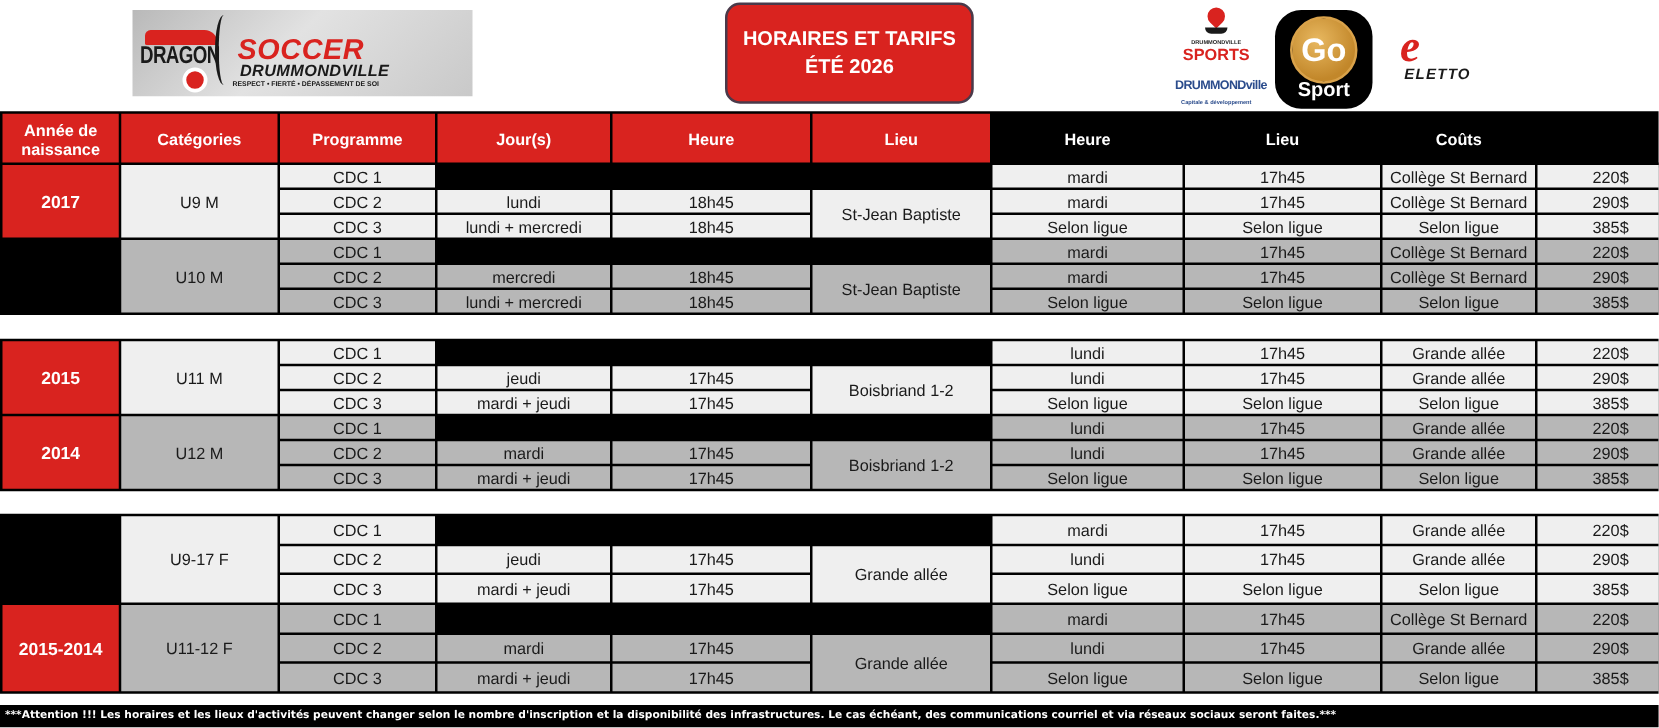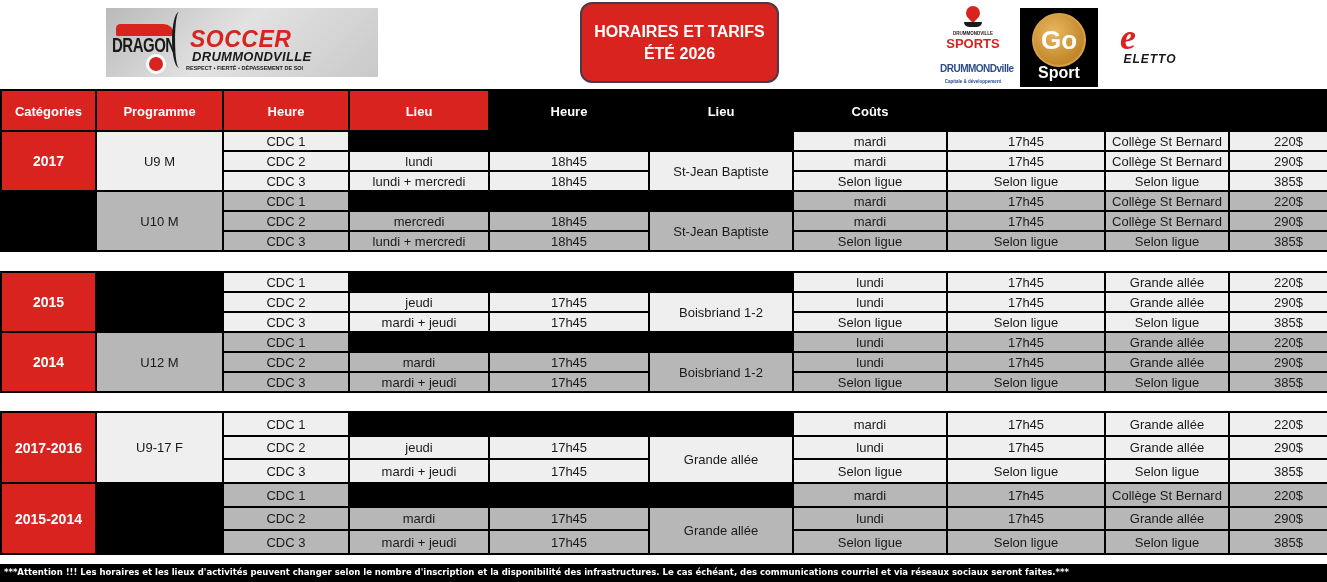--- a/index.html
+++ b/index.html
@@ -56,21 +56,21 @@
   .logo-dsports .cup {
     position: absolute; left: 24px; top: 18px; width: 18px; height: 5px;
     background: #1a1a1a; border-radius: 0 0 8px 8px;
   }
   .logo-dsports .small { position: absolute; left: 0; width: 66px; text-align: center; font: bold 4.5px "Liberation Sans", sans-serif; color:#1a1a1a; top: 27px; }
   .logo-dsports .sports { position: absolute; left: 0; width: 66px; text-align: center; font: bold 13px "Liberation Sans", sans-serif; color:#d9231f; top: 32px; }
   .logo-dsports .drumv { position: absolute; left: 0; width: 66px; text-align: center; font: bold 10px "Liberation Sans", sans-serif; color:#2b4c8c; top: 59px; letter-spacing:-0.5px; }
   .logo-dsports .cap { position: absolute; left: 0; width: 66px; text-align: center; font: bold 4.5px "Liberation Sans", sans-serif; color:#2b4c8c; top: 75px; }
 
   .logo-gosport {
-    position: absolute; left: 1020px; top: 8px; width: 78px; height: 79px; background: #000;
+    position: absolute; left: 1020px; top: 8px; width: 78px; height: 79px; background: #000; border-radius: 21px;
   }
   .logo-gosport .circle {
     position: absolute; left: 12px; top: 5px; width: 54px; height: 54px; border-radius: 50%;
     background: radial-gradient(circle at 40% 35%, #e8b860, #c2872a 70%);
     border: 2px solid #d9a24a;
     color: #fff; font: bold 26px "Liberation Sans", sans-serif; text-align: center; line-height: 50px;
   }
   .logo-gosport .sport {
     position: absolute; left: 0; width: 78px; top: 56px; text-align: center;
     color: #fff; font: bold 16px "Liberation Sans", sans-serif;
@@ -149,22 +149,24 @@
   <div class="circle">Go</div>
   <div class="sport">Sport</div>
 </div>
 
 <div class="logo-eletto">
   <div class="swoosh">e</div>
   <div class="word">ELETTO</div>
 </div>
 
 <div class="grid" id="header-grid">
+  <div class="hdr">Année de naissance</div>
   <div class="hdr">Catégories</div>
   <div class="hdr">Programme</div>
+  <div class="hdr">Jour(s)</div>
   <div class="hdr">Heure</div>
   <div class="hdr">Lieu</div>
   <div class="hdr black">Heure</div>
   <div class="hdr black">Lieu</div>
   <div class="hdr black">Coûts</div>
 </div>
 
 <div class="grid block" id="block-1">
     <div class="year" style="grid-column:1;grid-row:1/span 3">2017</div>
     <div class="light" style="grid-column:2;grid-row:1/span 3">U9 M</div>
@@ -207,20 +209,21 @@
     <div class="dark" style="grid-column:3;grid-row:6">CDC 3</div>
     <div class="dark" style="grid-column:4;grid-row:6">lundi + mercredi</div>
     <div class="dark" style="grid-column:5;grid-row:6">18h45</div>
     <div class="dark" style="grid-column:7;grid-row:6">Selon ligue</div>
     <div class="dark" style="grid-column:8;grid-row:6">Selon ligue</div>
     <div class="dark" style="grid-column:9;grid-row:6">Selon ligue</div>
     <div class="dark" style="grid-column:10;grid-row:6">385$</div>
   </div>
 <div class="grid block" id="block-2">
     <div class="year" style="grid-column:1;grid-row:1/span 3">2015</div>
+    <div class="light" style="grid-column:2;grid-row:1/span 3">U11 M</div>
     <div class="blank" style="grid-column:4/span 3;grid-row:1"></div>
     <div class="light" style="grid-column:6;grid-row:2/span 2">Boisbriand 1-2</div>
     <div class="light" style="grid-column:3;grid-row:1">CDC 1</div>
     <div class="light" style="grid-column:7;grid-row:1">lundi</div>
     <div class="light" style="grid-column:8;grid-row:1">17h45</div>
     <div class="light" style="grid-column:9;grid-row:1">Grande allée</div>
     <div class="light" style="grid-column:10;grid-row:1">220$</div>
     <div class="light" style="grid-column:3;grid-row:2">CDC 2</div>
     <div class="light" style="grid-column:4;grid-row:2">jeudi</div>
     <div class="light" style="grid-column:5;grid-row:2">17h45</div>
@@ -253,21 +256,20 @@
     <div class="dark" style="grid-column:10;grid-row:5">290$</div>
     <div class="dark" style="grid-column:3;grid-row:6">CDC 3</div>
     <div class="dark" style="grid-column:4;grid-row:6">mardi + jeudi</div>
     <div class="dark" style="grid-column:5;grid-row:6">17h45</div>
     <div class="dark" style="grid-column:7;grid-row:6">Selon ligue</div>
     <div class="dark" style="grid-column:8;grid-row:6">Selon ligue</div>
     <div class="dark" style="grid-column:9;grid-row:6">Selon ligue</div>
     <div class="dark" style="grid-column:10;grid-row:6">385$</div>
   </div>
 <div class="grid block" id="block-3">
-    <div class="year" style="grid-column:1;grid-row:1/span 3">2017-2016</div>
     <div class="light" style="grid-column:2;grid-row:1/span 3">U9-17 F</div>
     <div class="blank" style="grid-column:4/span 3;grid-row:1"></div>
     <div class="light" style="grid-column:6;grid-row:2/span 2">Grande allée</div>
     <div class="light" style="grid-column:3;grid-row:1">CDC 1</div>
     <div class="light" style="grid-column:7;grid-row:1">mardi</div>
     <div class="light" style="grid-column:8;grid-row:1">17h45</div>
     <div class="light" style="grid-column:9;grid-row:1">Grande allée</div>
     <div class="light" style="grid-column:10;grid-row:1">220$</div>
     <div class="light" style="grid-column:3;grid-row:2">CDC 2</div>
     <div class="light" style="grid-column:4;grid-row:2">jeudi</div>
@@ -277,20 +279,21 @@
     <div class="light" style="grid-column:9;grid-row:2">Grande allée</div>
     <div class="light" style="grid-column:10;grid-row:2">290$</div>
     <div class="light" style="grid-column:3;grid-row:3">CDC 3</div>
     <div class="light" style="grid-column:4;grid-row:3">mardi + jeudi</div>
     <div class="light" style="grid-column:5;grid-row:3">17h45</div>
     <div class="light" style="grid-column:7;grid-row:3">Selon ligue</div>
     <div class="light" style="grid-column:8;grid-row:3">Selon ligue</div>
     <div class="light" style="grid-column:9;grid-row:3">Selon ligue</div>
     <div class="light" style="grid-column:10;grid-row:3">385$</div>
     <div class="year" style="grid-column:1;grid-row:4/span 3">2015-2014</div>
+    <div class="dark" style="grid-column:2;grid-row:4/span 3">U11-12 F</div>
     <div class="blank" style="grid-column:4/span 3;grid-row:4"></div>
     <div class="dark" style="grid-column:6;grid-row:5/span 2">Grande allée</div>
     <div class="dark" style="grid-column:3;grid-row:4">CDC 1</div>
     <div class="dark" style="grid-column:7;grid-row:4">mardi</div>
     <div class="dark" style="grid-column:8;grid-row:4">17h45</div>
     <div class="dark" style="grid-column:9;grid-row:4">Collège St Bernard</div>
     <div class="dark" style="grid-column:10;grid-row:4">220$</div>
     <div class="dark" style="grid-column:3;grid-row:5">CDC 2</div>
     <div class="dark" style="grid-column:4;grid-row:5">mardi</div>
     <div class="dark" style="grid-column:5;grid-row:5">17h45</div>

